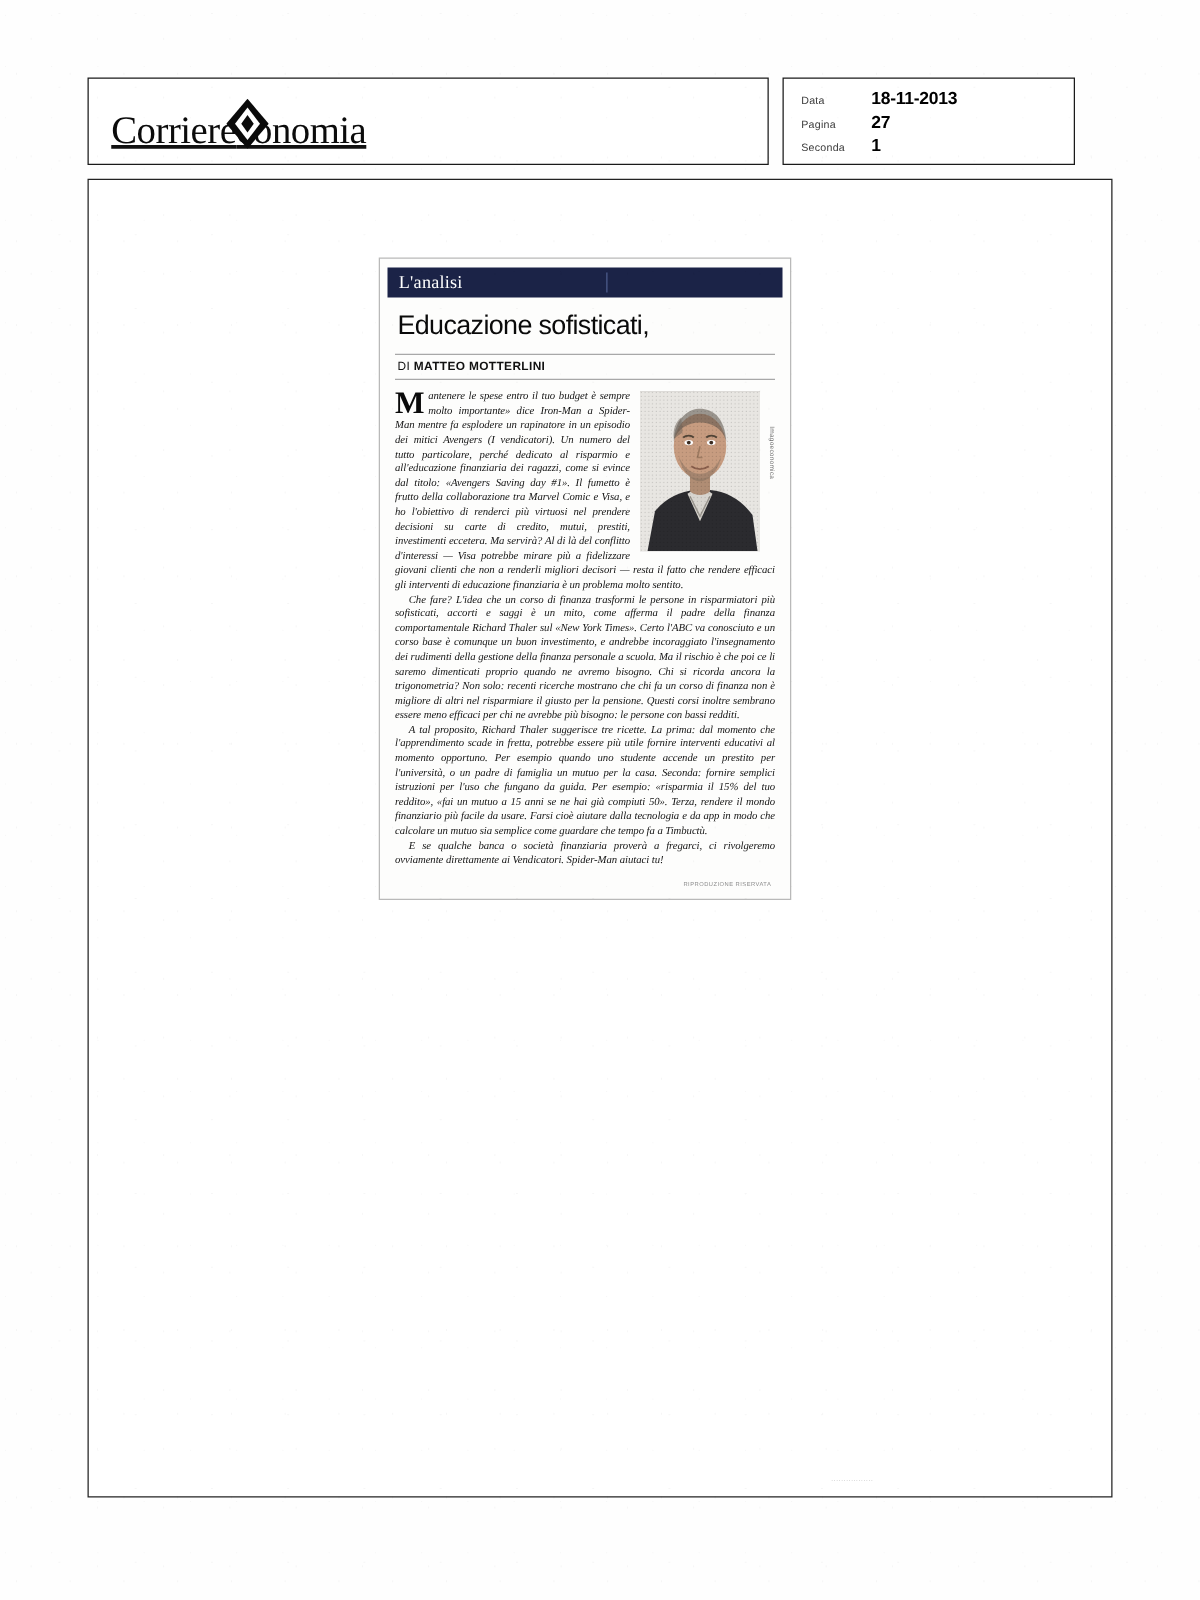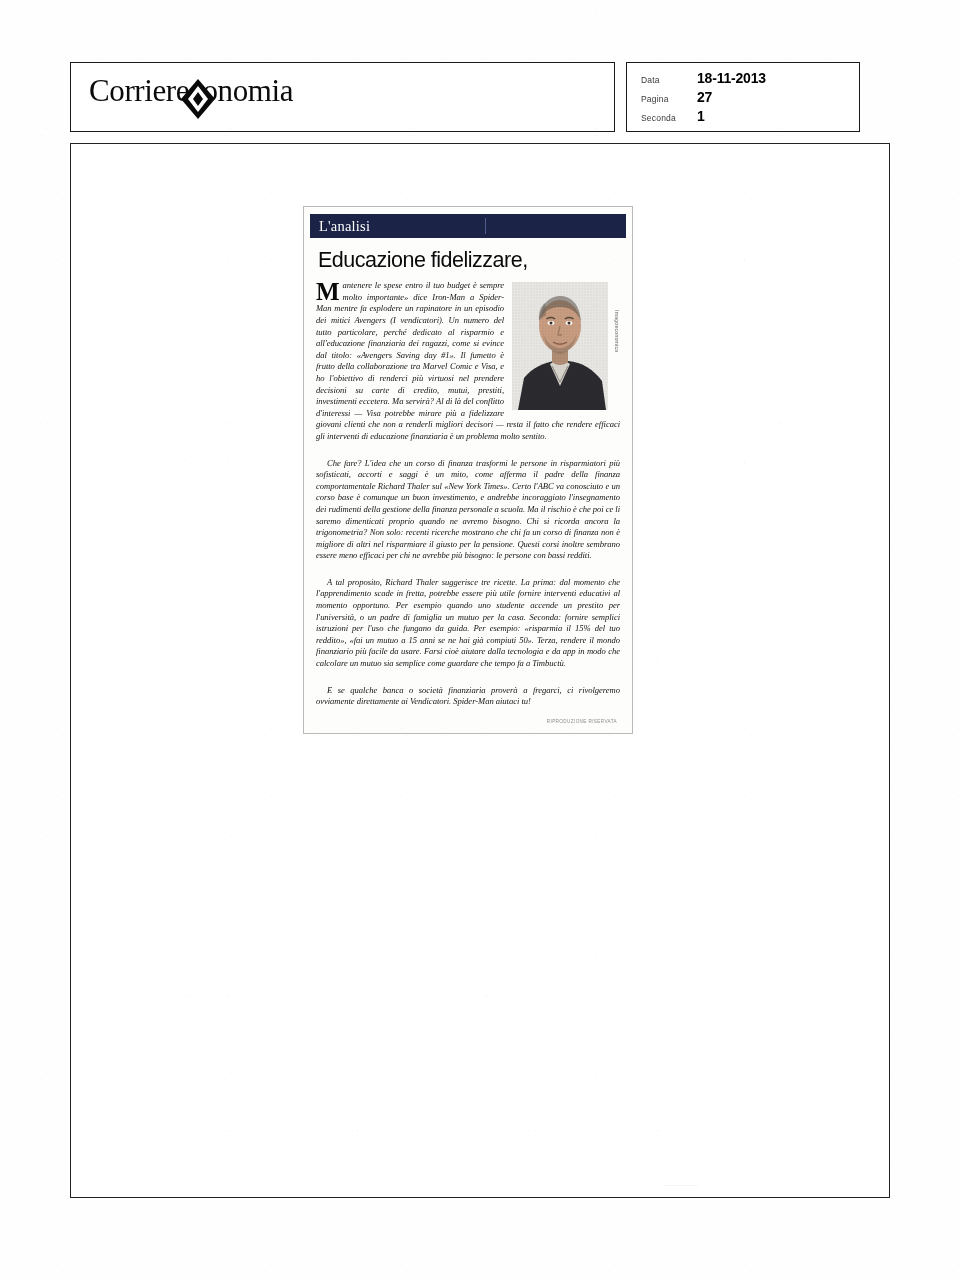--- a/index.html
+++ b/index.html
@@ -36,21 +36,22 @@
     width: 545px; height: 70px;
     border: 1.6px solid #1a1a1a;
     background: #fff;
     box-sizing: border-box;
   }
   #masthead-logo {
     position: absolute;
     left: 18px; top: 12px;
     height: 44px;
     display: flex;
-    align-items: flex-start;
+    align-items: flex-end;
+    text-decoration: underline;
   }
   .mast-text {
     font-family: "Liberation Serif", serif;
     font-size: 31px;
     letter-spacing: -0.4px;
     color: #0b0b0b;
     line-height: 1;
     white-space: nowrap;
   }
   #mast-diamond {
@@ -176,21 +177,21 @@
   .para {
     font-size: 8.6px;
     line-height: 11.6px;
     text-align: justify;
     font-style: italic;
     color: #131313;
     margin: 0 0 0 0;
     text-indent: 11px;
     letter-spacing: -0.05px;
   }
-  .para + .para { margin-top: 15px; }
+  .para + .para { margin-top: 0; }
 
   
   #photo-figure {
     float: right;
     width: 108px;
     margin: 2px 0 3px 8px;
     position: relative;
   }
   #photo {
     width: 96px;
@@ -309,23 +310,28 @@
 
   <div id="content-frame">
 
     <div id="clipping">
 
       <div id="kicker-banner">
         <span id="kicker-text">L'analisi</span>
       </div>
 
       <div id="headline">
-        <span class="hl-line">Educazione fidelizzare,</span>
-      </div>
-
+        <span class="hl-line">Educazione sofisticati,</span>
+      </div>
+
+      <div id="byline-wrap">
+        <div id="byline">
+          <span class="by-prefix">DI </span><span class="by-name">MATTEO MOTTERLINI</span>
+        </div>
+      </div>
 
       <div id="article-body">
 
         <figure id="photo-figure">
           <div id="photo">
             <svg width="96" height="128" viewBox="0 0 96 128" aria-hidden="true">
               <rect width="96" height="128" fill="#e8e6e2"></rect>
 
               <path d="M6 128 L12 96 C20 86 32 80 44 79 L56 79 C70 80 82 88 90 99 L94 128 Z" fill="#2b2b2f"></path>
 

